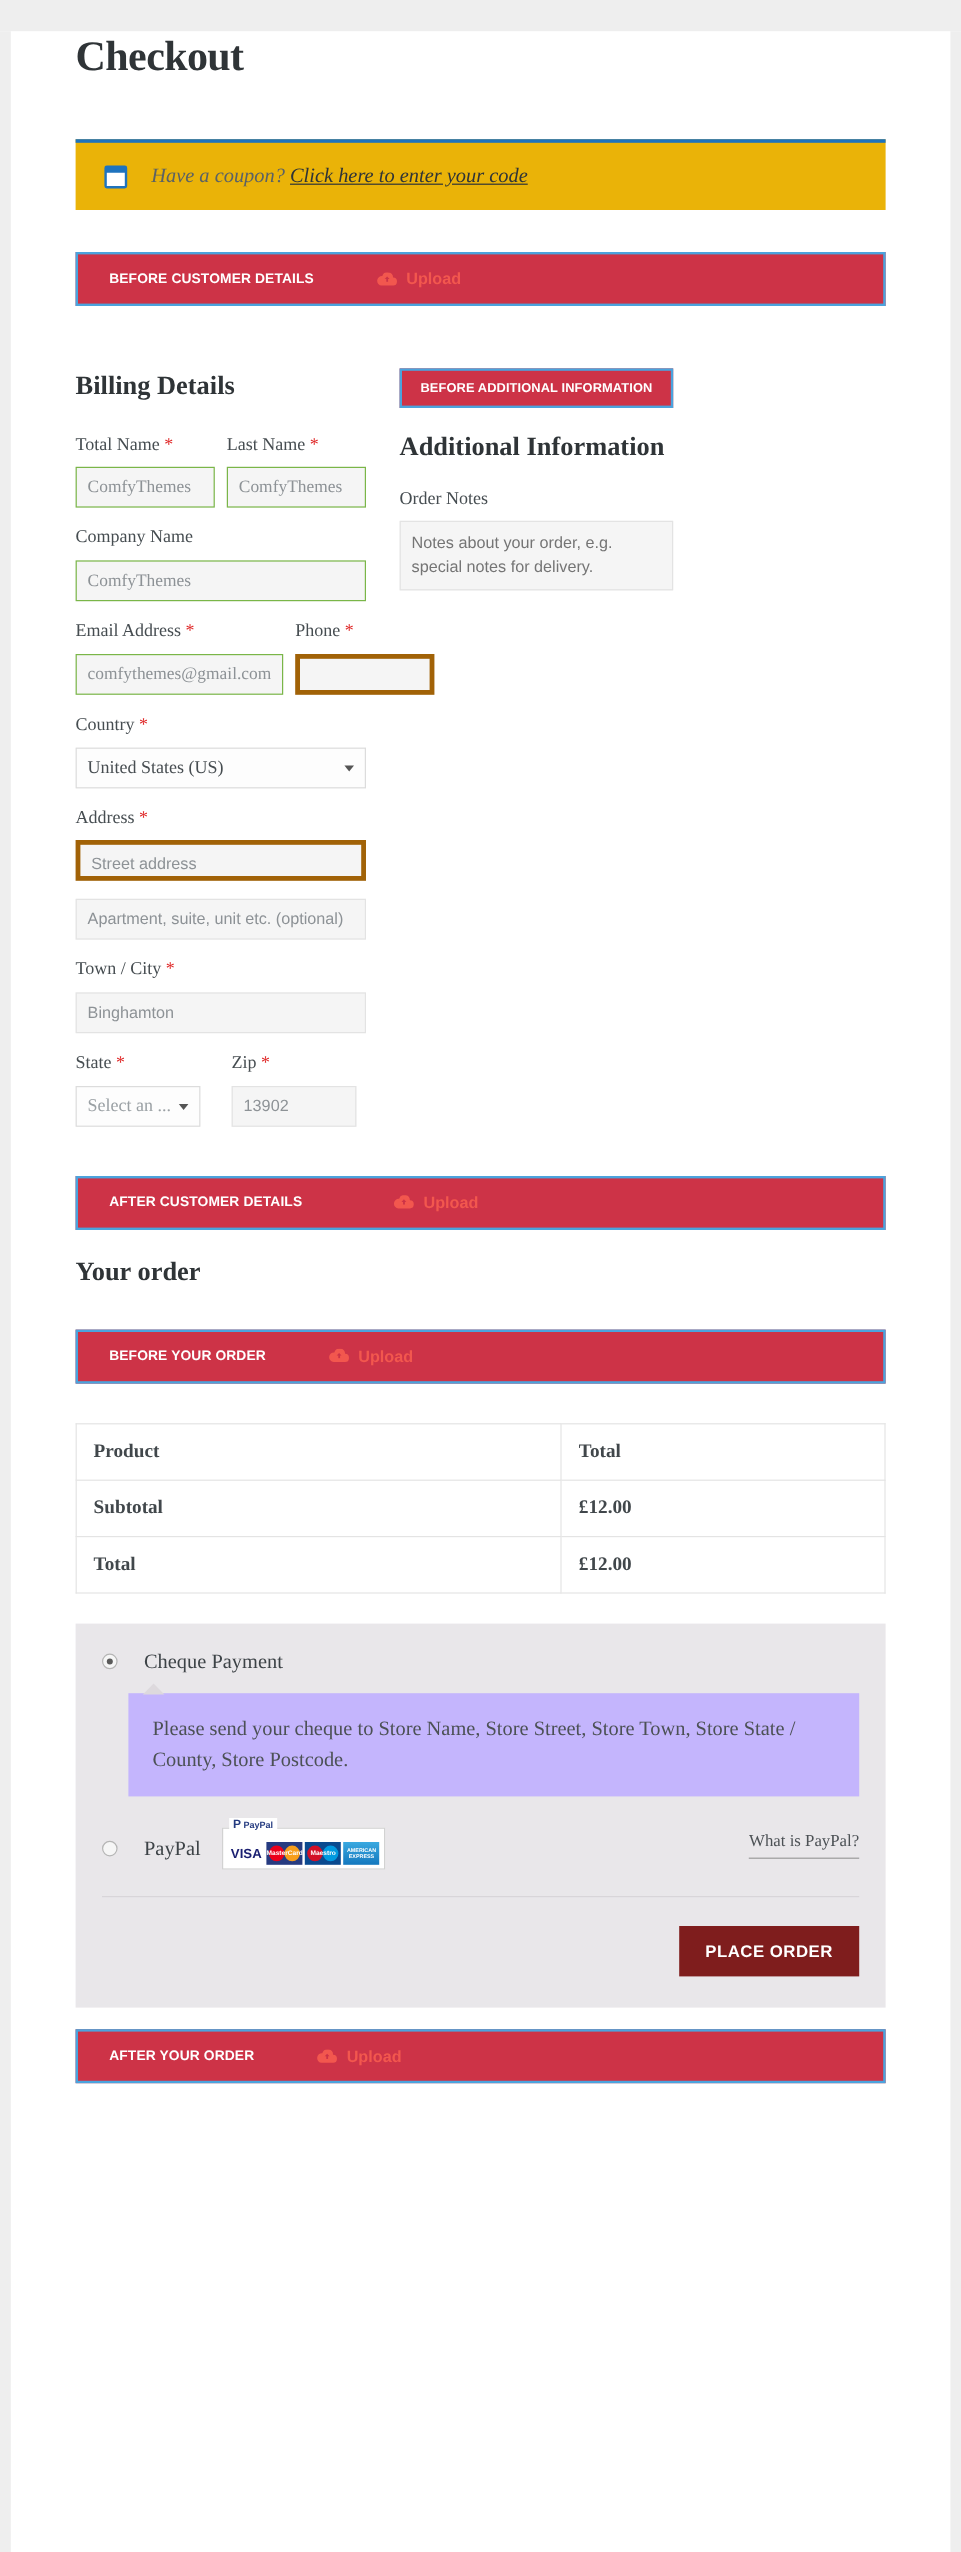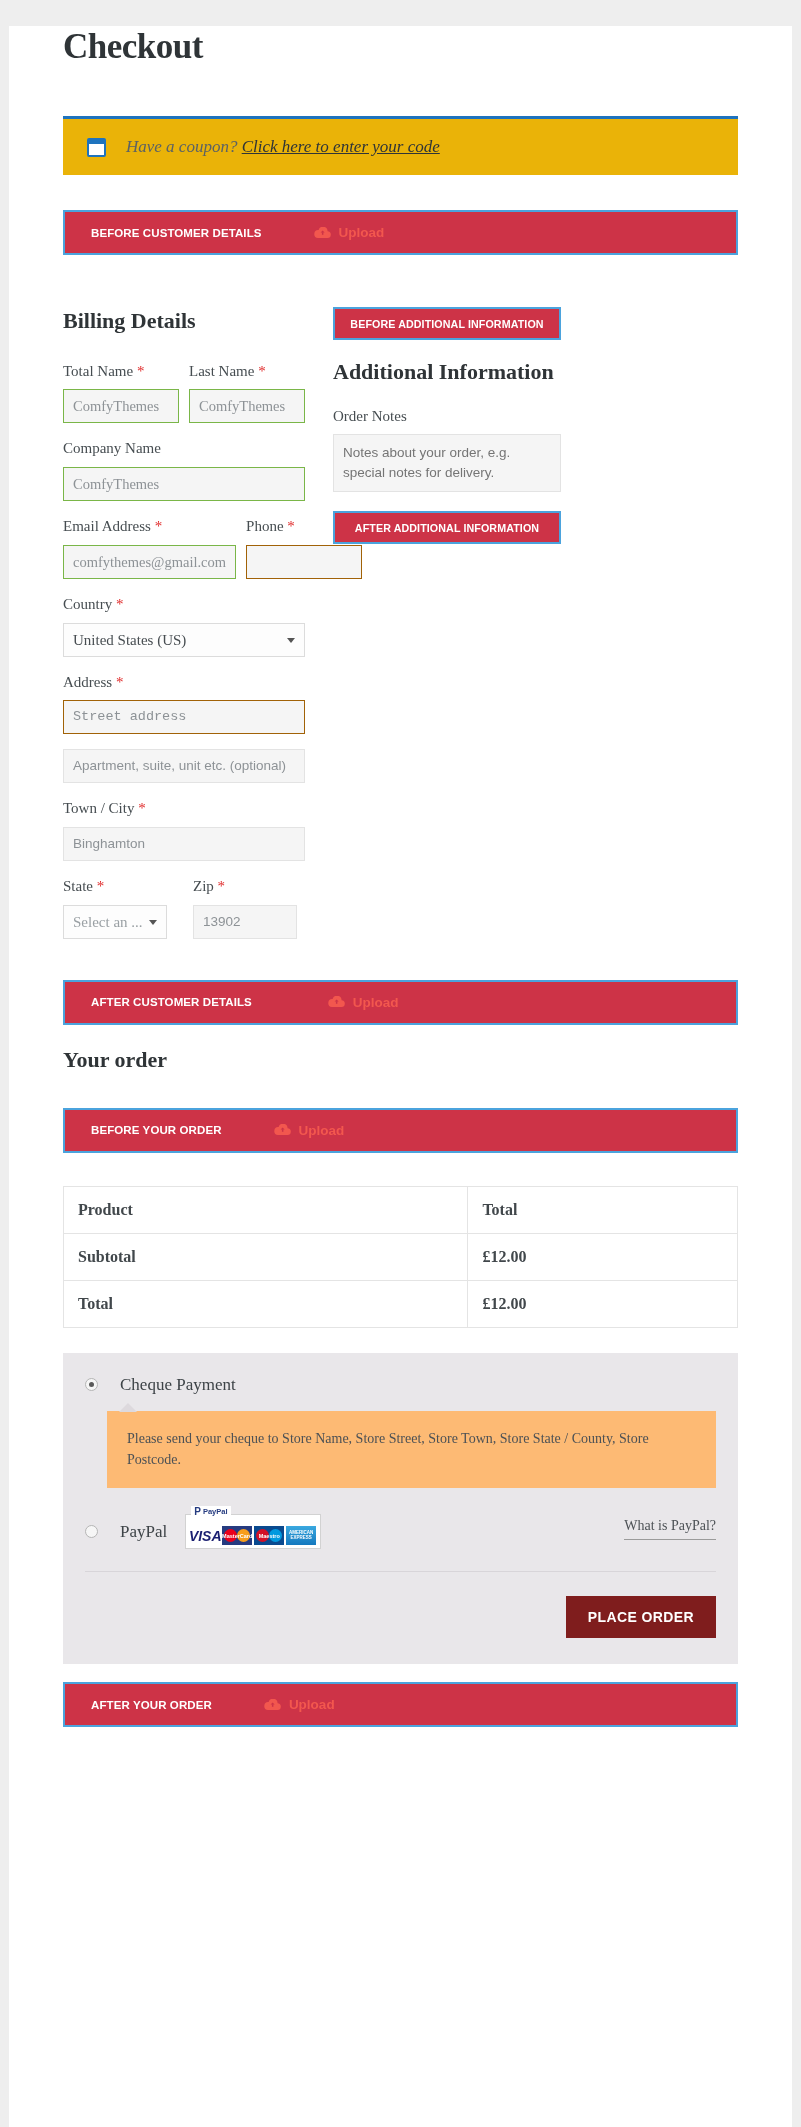--- a/index.html
+++ b/index.html
@@ -136,21 +136,21 @@
     border: 1px solid #dcdcdc;
     font-family: "Liberation Sans", sans-serif;
     font-size: 13.5px;
     color: #8d9296;
     padding: 0 9px;
     line-height: 32px;
     white-space: nowrap;
     overflow: hidden;
   }
   .inp.green { border: 1px solid #7ab648; font-family:"Liberation Serif", serif; font-size:14.5px; }
-  .inp.errorbox { border: 1px solid #a16207; font-family: Liberation Mono, monospace; }
+  .inp.errorbox { border: 4px solid #a16207; }
   .inp.plain { border: 1px solid #e3e3e3; }
   .inp.select {
     background:#fdfdfd;
     border:1px solid #dcdcdc;
     position: relative;
     color:#474d51;
     font-family:"Liberation Serif", serif;
     font-size:15px;
   }
   .inp.select .caret {
@@ -232,24 +232,24 @@
     width: 13px; height: 13px; border-radius: 50%;
     border:1px solid #b5b5b5; background:#f6f6f6;
     position:relative; flex:0 0 auto; margin-right: 22px;
   }
   .radio.on::after {
     content:""; position:absolute; left:3px; top:3px;
     width:5px;height:5px;border-radius:50%;background:#5a5a5a;
   }
   .pay-label { font-size: 17px; color:#3d4347; }
   .pay-desc {
-    background: #fdba74;
+    background: #c4b5fd;
     margin: 16px 0 0 22px;
     padding: 17px 20px;
-    font-size: 14px;
+    font-size: 17px;
     line-height: 1.55;
     color:#4c5155;
     position: relative;
   }
   .pay-desc::before {
     content:"";
     position:absolute; top:-8px; left:12px;
     width:0;height:0;
     border-left: 9px solid transparent;
     border-right: 9px solid transparent;
@@ -275,21 +275,21 @@
   }
   .cards .pp-brand .pglyph {
     font-size: 10px; color:#253b80; font-weight:bold;
   }
   .card {
     width: 30px; height: 19px; margin-top: 9px;
     display:flex; align-items:center; justify-content:center;
     font-family:"Liberation Sans", sans-serif;
     font-size:7px; font-weight:bold;
   }
-  .card.visa { background:#fff; color:#1a1f71; border:0; font-size:14px; font-style:italic;}
+  .card.visa { background:#fff; color:#1a1f71; border:0; font-size:11px; }
   .card.mc { background:#263b80; color:#fff; position:relative; font-size:5.5px; }
   .card.mc .c1,.card.mc .c2 { position:absolute; width:13px;height:13px;border-radius:50%; top:3px;}
   .card.mc .c1 { background:#eb001b; left:2px;}
   .card.mc .c2 { background:#f79e1b; right:2px;}
   .card.mc span { position:relative; z-index:2; color:#fff; }
   .card.maestro { background:#0a4a8f; color:#fff; position:relative; font-size:5.5px;}
   .card.maestro .c1,.card.maestro .c2 { position:absolute; width:13px;height:13px;border-radius:50%; top:3px;}
   .card.maestro .c1 { background:#d31027; left:2px;}
   .card.maestro .c2 { background:#0099df; right:2px;}
   .card.maestro span { position:relative;z-index:2; }
@@ -453,23 +453,20 @@
           <span class="label">BEFORE ADDITIONAL INFORMATION</span>
         </div>
 
         <h2 class="section-title addl">Additional Information</h2>
 
         <div class="field">
           <label class="field-label">Order Notes</label>
           <textarea class="notes" placeholder="Notes about your order, e.g. special notes for delivery." style=""></textarea>
         </div>
 
-        <div class="hookbar small">
-          <span class="label">AFTER ADDITIONAL INFORMATION</span>
-        </div>
       </div>
     </div>
 
     <div class="hookbar after-customer">
       <span class="label">AFTER CUSTOMER DETAILS</span>
       <span class="upload">
         <span class="cloud-icon">
           <svg width="17" height="12" viewBox="0 0 17 12">
               <path d="M4 11h9.2a3.4 3.4 0 0 0 .4-6.8A4.6 4.6 0 0 0 4.6 3 3.6 3.6 0 0 0 4 11z" fill="#f2574e"></path>
               <path d="M8.6 3.4l2 2.2h-4z" fill="#cd3347"></path>

